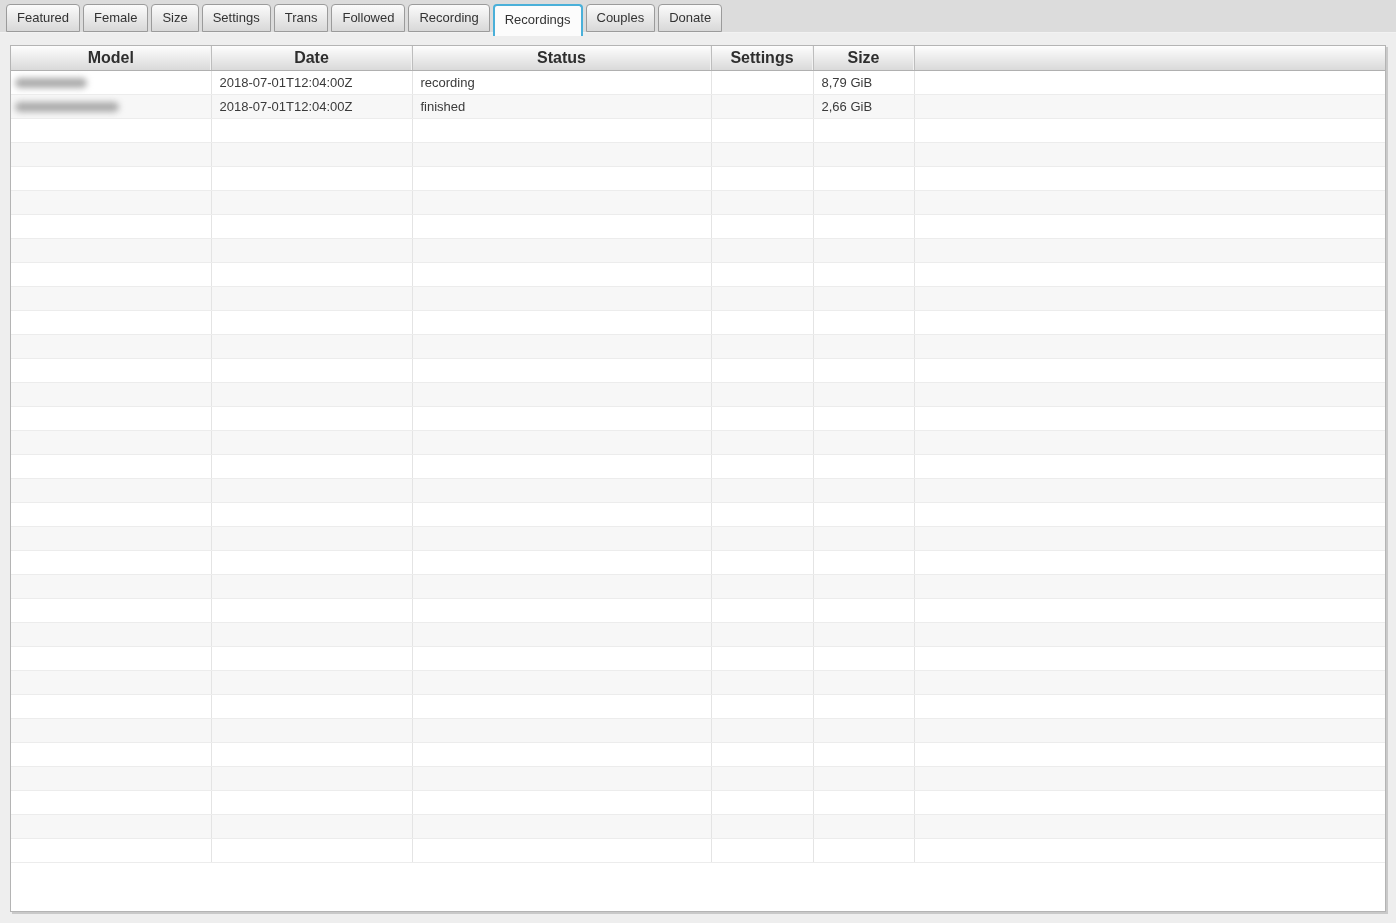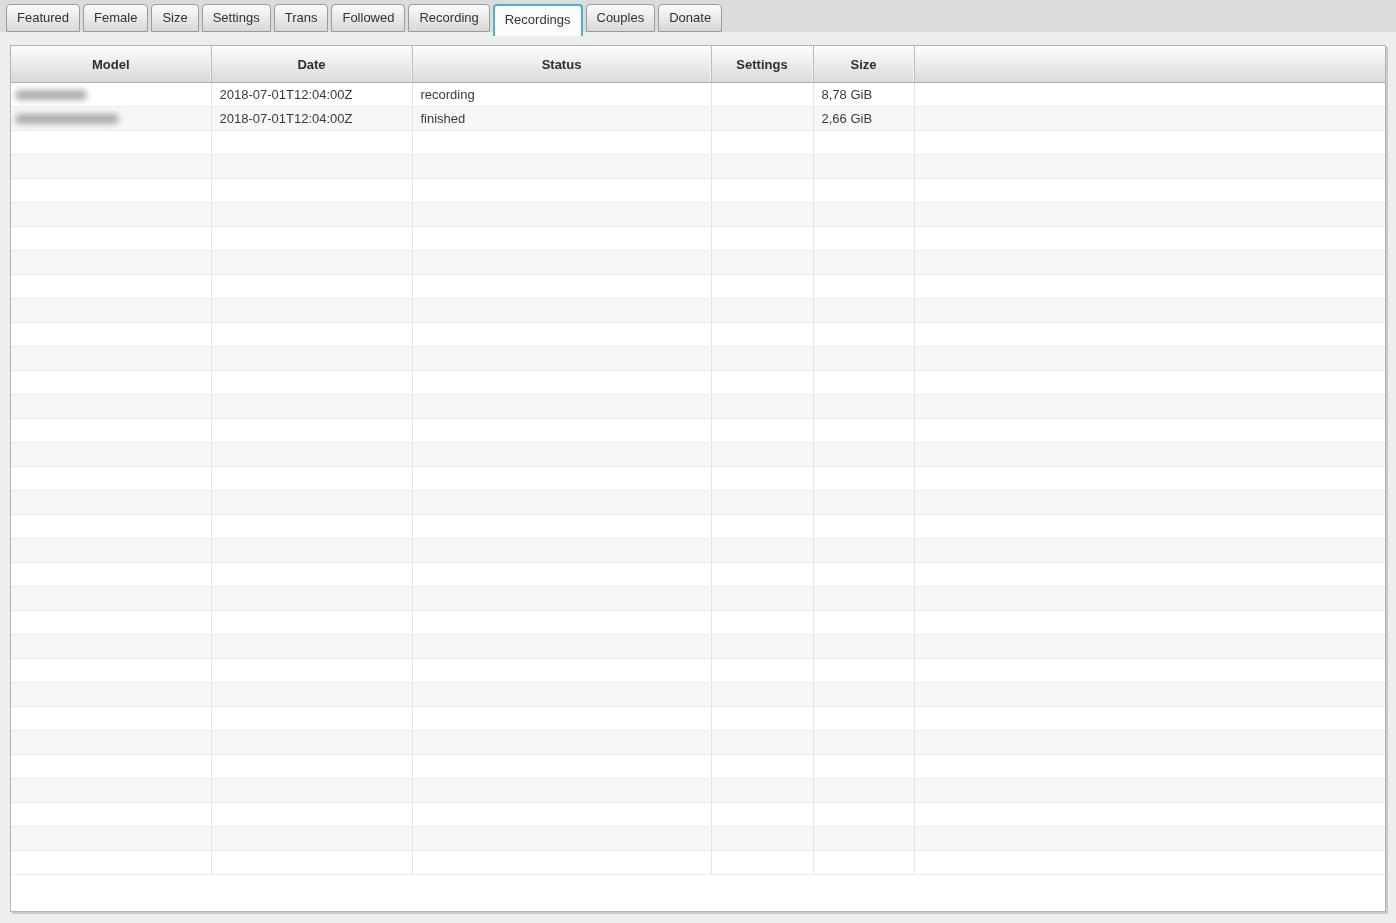--- a/index.html
+++ b/index.html
@@ -71,27 +71,27 @@
     width: 100%;
   }
   col.w-model    { width: 200px; }
   col.w-date     { width: 201px; }
   col.w-status   { width: 299px; }
   col.w-progress { width: 102px; }
   col.w-size     { width: 101px; }
   col.w-blank    { width: auto;  }
 
   thead th {
-    height: 36px;
+    height: 24px;
     background: linear-gradient(#fdfdfd, #d9d9d9);
     border-bottom: 1px solid #b0b0b0;
     border-right: 1px solid #bdbdbd;
     box-shadow: inset -1px 0 0 #f2f2f2;
     font-weight: bold;
-    font-size: 13px;
+    font-size: 16px;
     color: #2e2e2e;
     text-align: center;
     padding: 0;
     overflow: hidden;
     white-space: nowrap;
   }
   thead th:last-child { border-right: none; box-shadow: none; }
 
   tbody td {
     height: 23px;
@@ -155,21 +155,21 @@
           </tr>
       </thead>
       <tbody id="table-body">
           <tr>
             <td class="cell-model">
               <div class="blur-blob" style="width: 72px;"></div>
             </td>
             <td class="cell-date">2018-07-01T12:04:00Z</td>
             <td class="cell-status">recording</td>
             <td class="cell-progress"></td>
-            <td class="cell-size">8,78 GiB</td>
+            <td class="cell-size">8,79 GiB</td>
             <td class="cell-blank"></td>
           </tr>
           <tr>
             <td class="cell-model">
               <div class="blur-blob" style="width: 104px;"></div>
             </td>
             <td class="cell-date">2018-07-01T12:04:00Z</td>
             <td class="cell-status">finished</td>
             <td class="cell-progress"></td>
             <td class="cell-size">2,66 GiB</td>

